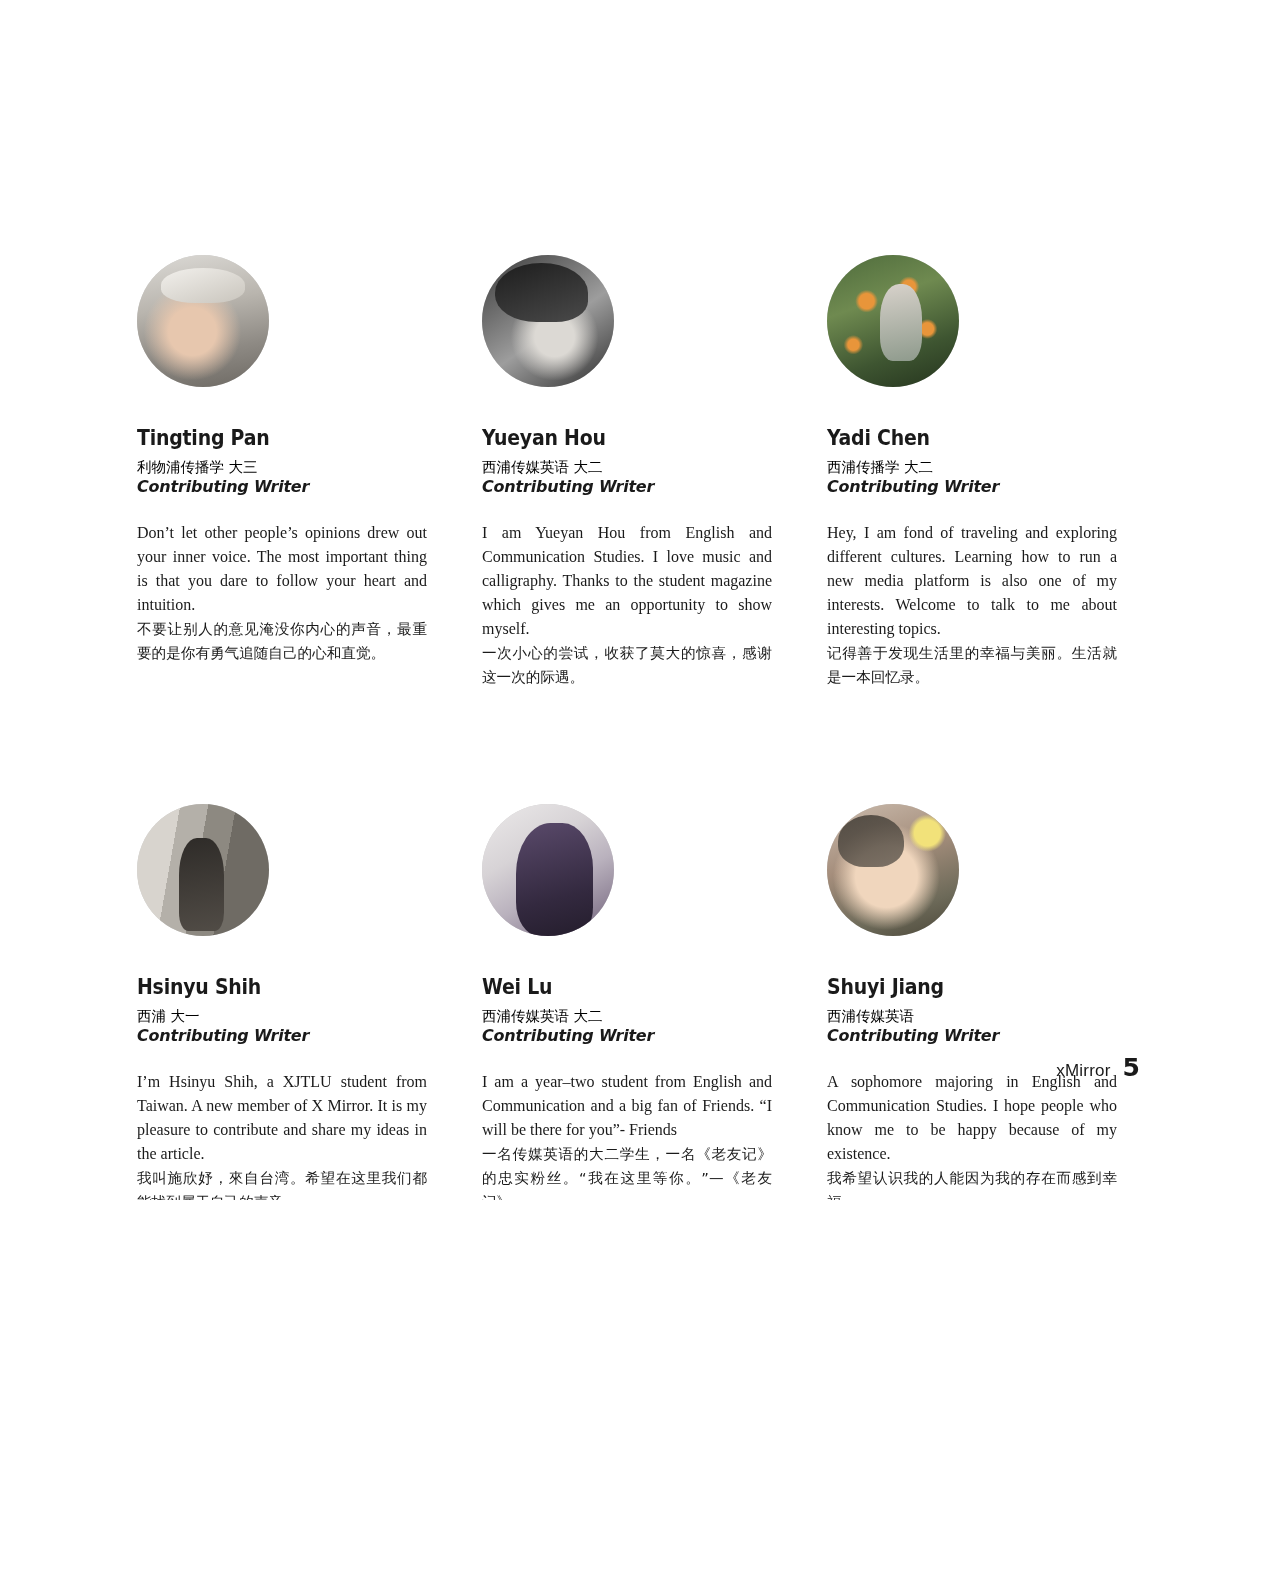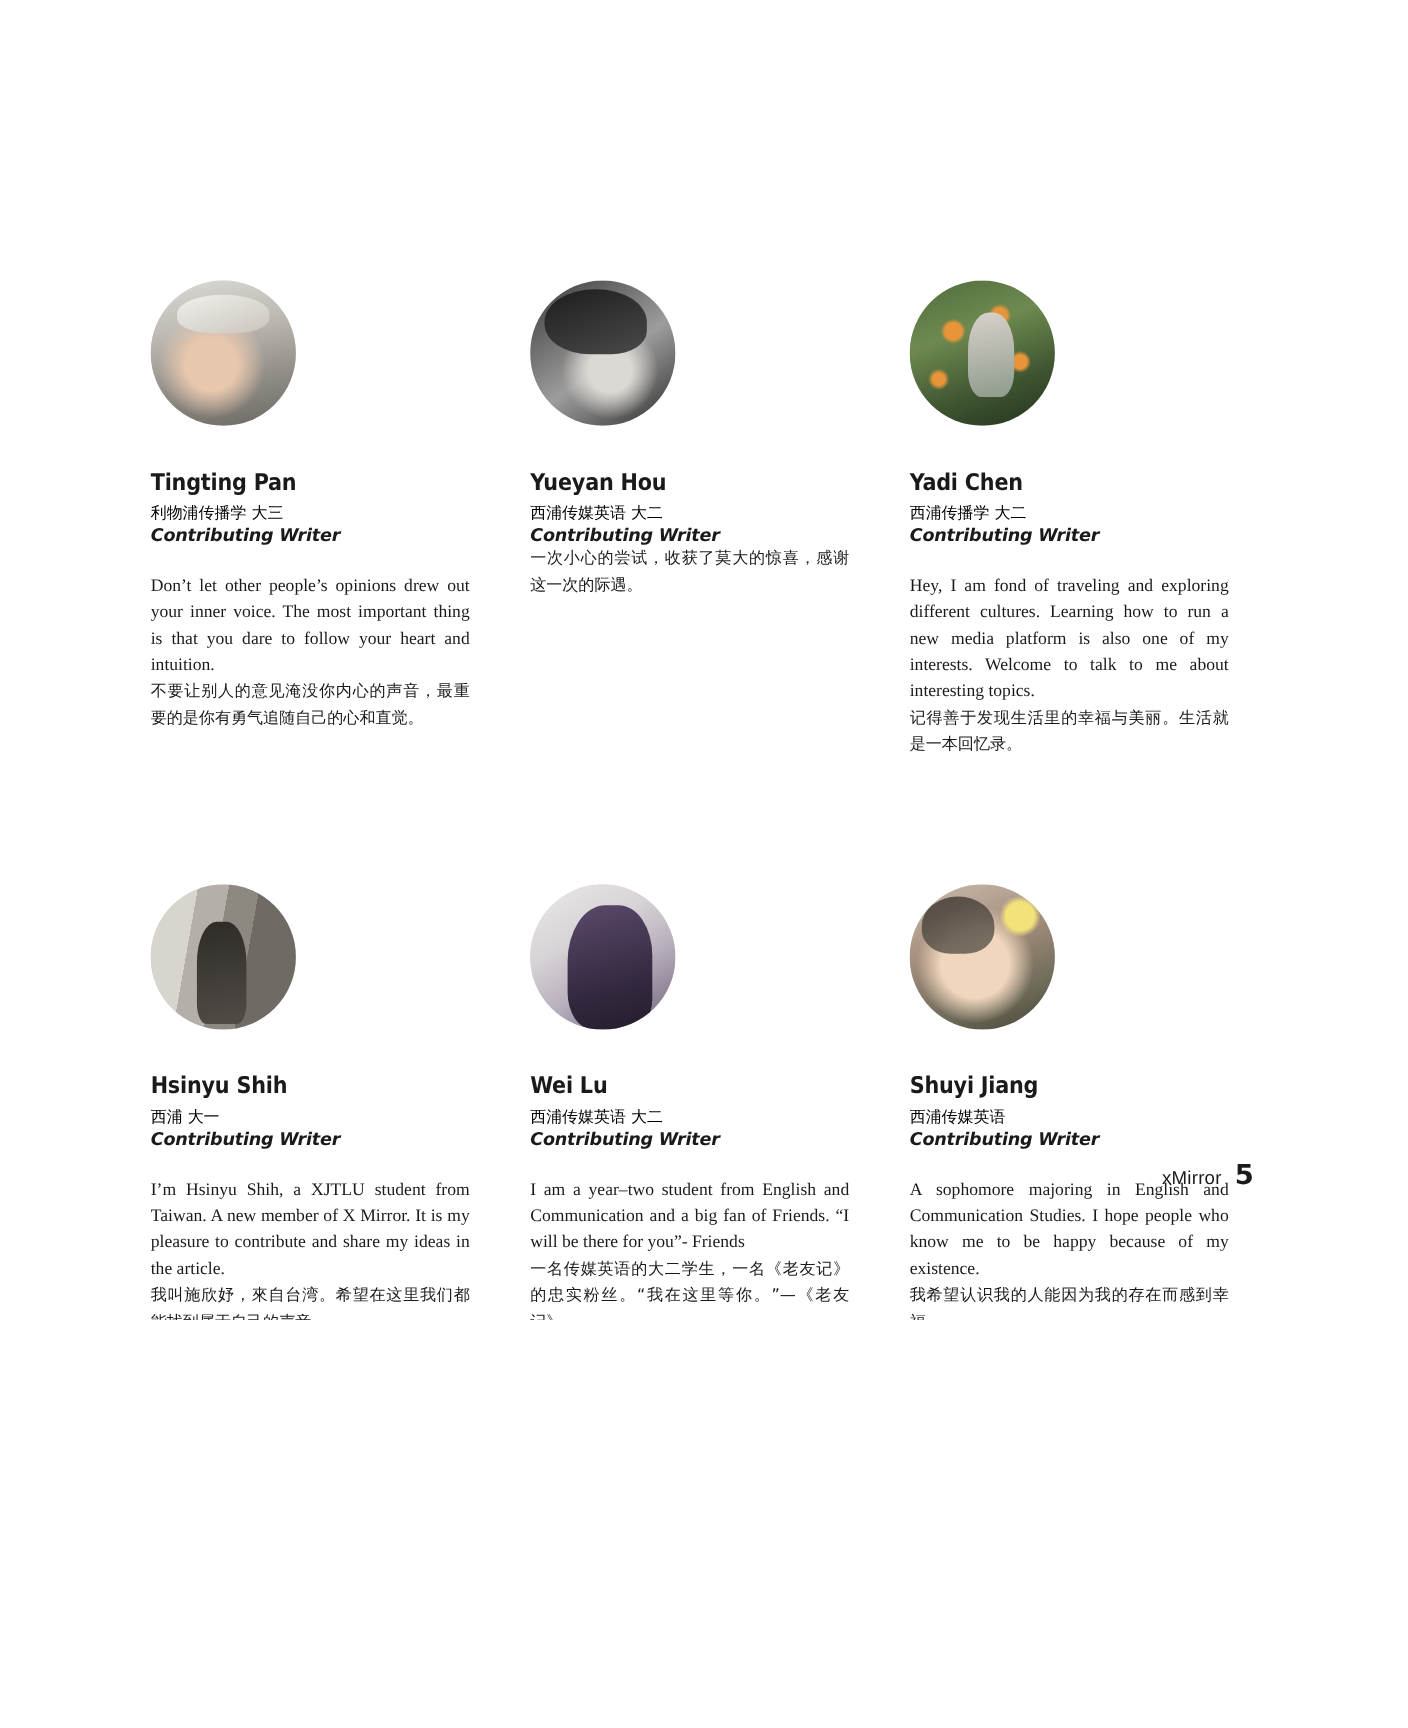--- a/index.html
+++ b/index.html
@@ -188,20 +188,21 @@
       <div class="bio-cn">不要让别人的意见淹没你内心的声音，最重要的是你有勇气追随自己的心和直觉。</div>
     </div>
     <div class="spacer-col"></div>
     <div class="profile">
       <div class="avatar av2">
           <span class="ph"></span>
         </div>
       <div class="name">Yueyan Hou</div>
       <div class="meta">西浦传媒英语 大二</div>
       <div class="role">Contributing Writer</div>
+      <div class="bio-en">I am Yueyan Hou from English and Communication Studies. I love music and calligraphy. Thanks to the student magazine which gives me an opportunity to show myself.</div>
       <div class="bio-cn">一次小心的尝试，收获了莫大的惊喜，感谢这一次的际遇。</div>
     </div>
     <div class="spacer-col"></div>
     <div class="profile">
       <div class="avatar av3">
           <span class="ph"></span>
         </div>
       <div class="name">Yadi Chen</div>
       <div class="meta">西浦传播学 大二</div>
       <div class="role">Contributing Writer</div>

